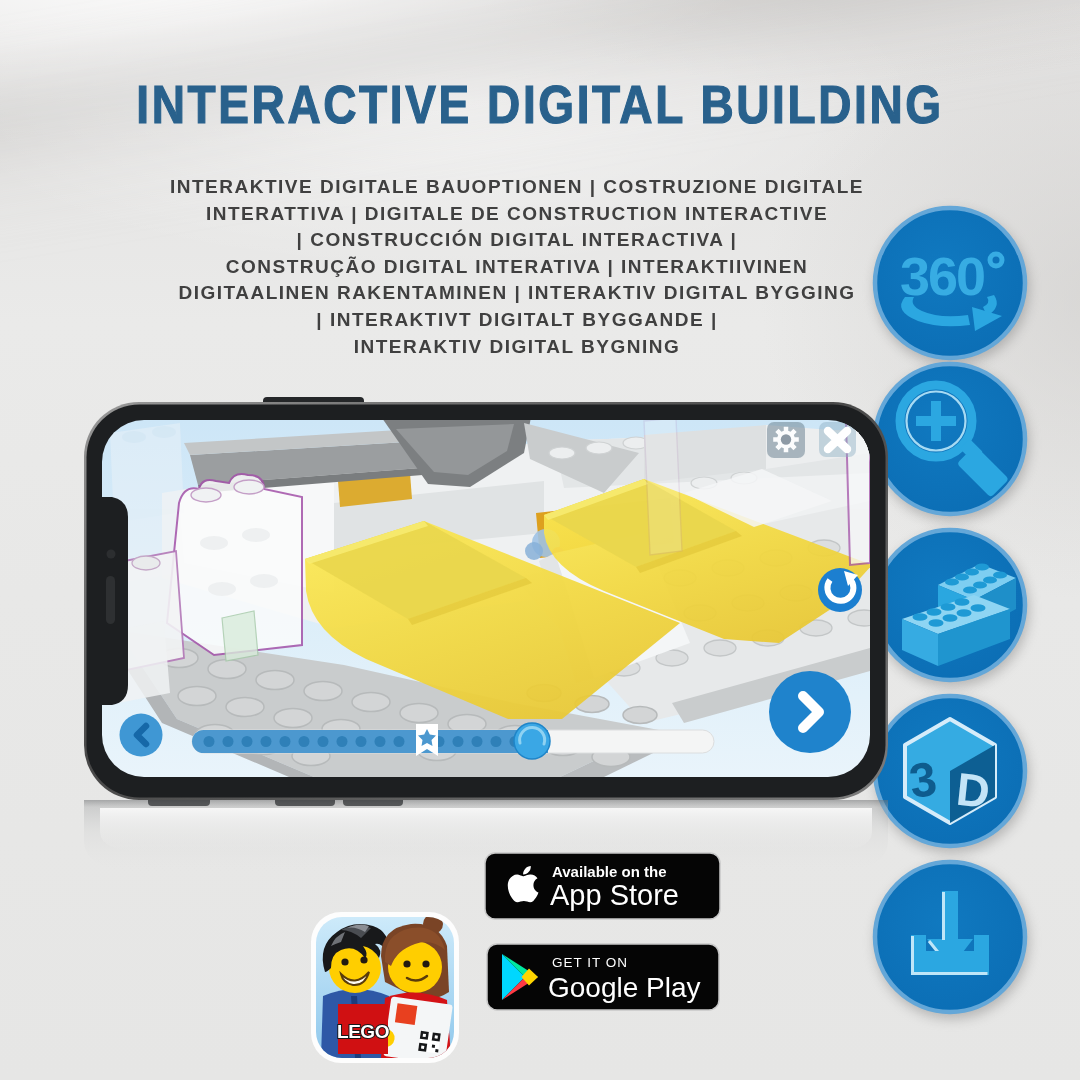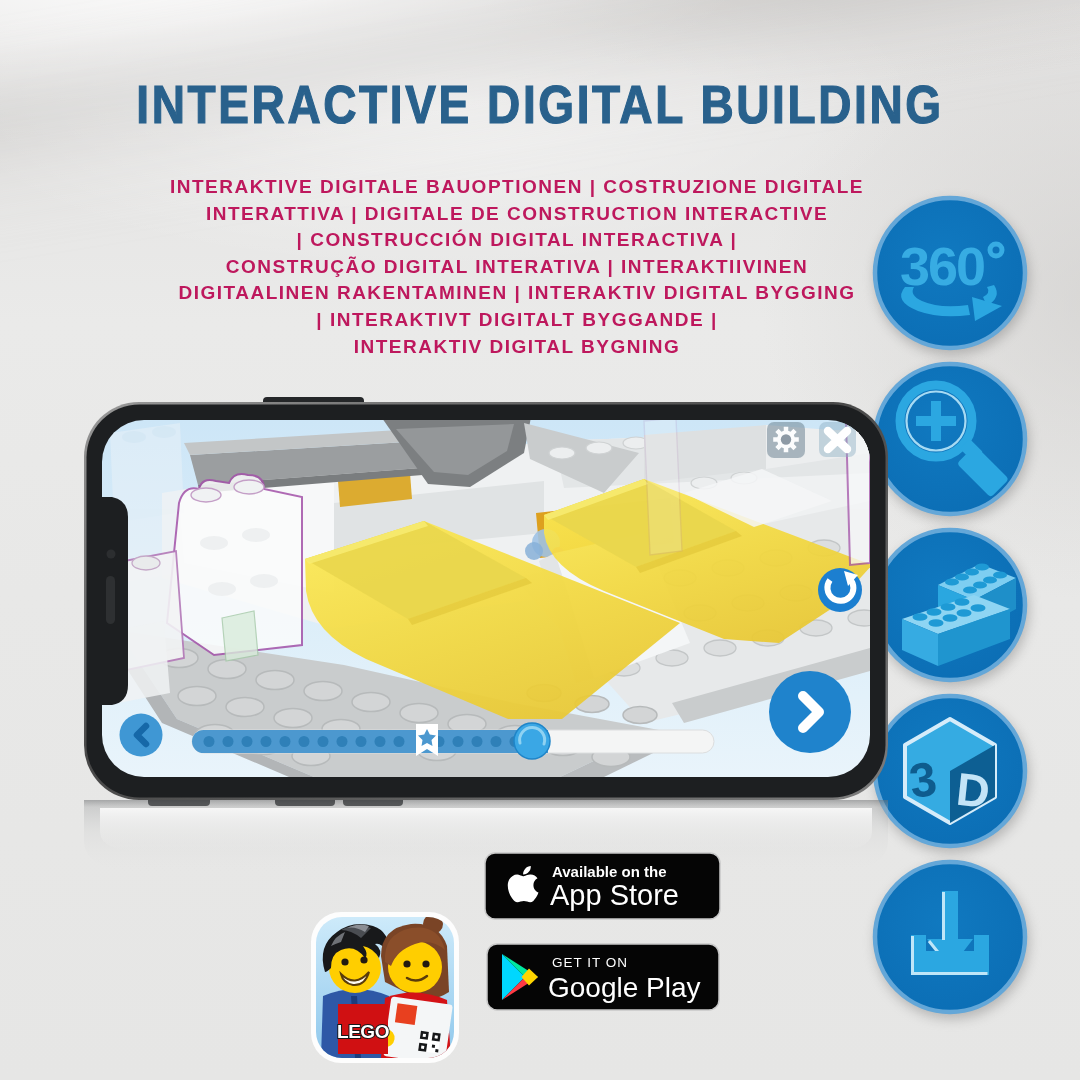--- a/index.html
+++ b/index.html
@@ -21,31 +21,31 @@
     linear-gradient(180deg,#e2e1e0 0%,#eaeae9 30%,#e8e8e7 55%,#e6e6e5 100%);"></div>
 
 <div class="abs" style="left:-80px;top:-90px;width:1300px;height:430px;transform:rotate(-9deg);transform-origin:0 0;filter:blur(16px);
   background:linear-gradient(180deg, rgba(200,198,196,0) 32%, rgba(184,182,180,0.32) 50%, rgba(214,212,210,0.12) 66%, rgba(214,212,210,0) 80%);"></div>
 
 <div class="abs" id="title" style="left:0;top:74px;width:1080px;text-align:center;
   color:#29618c;font-weight:bold;font-size:53px;letter-spacing:3px;
   transform:scaleX(0.868);-webkit-text-stroke:1.2px #29618c;">INTERACTIVE DIGITAL BUILDING</div>
 
 <div class="abs" id="subtitle" style="left:0;top:174px;width:1034px;text-align:center;
-  color:#be185d;font-weight:bold;font-size:19px;line-height:26.6px;letter-spacing:1.5px;">
+  color:#404040;font-weight:bold;font-size:19px;line-height:26.6px;letter-spacing:1.5px;">
   INTERAKTIVE DIGITALE BAUOPTIONEN | COSTRUZIONE DIGITALE<br>
   INTERATTIVA | DIGITALE DE CONSTRUCTION INTERACTIVE<br>
   | CONSTRUCCIÓN DIGITAL INTERACTIVA |<br>
   CONSTRUÇÃO DIGITAL INTERATIVA | INTERAKTIIVINEN<br>
   DIGITAALINEN RAKENTAMINEN | INTERAKTIV DIGITAL BYGGING<br>
   | INTERAKTIVT DIGITALT BYGGANDE |<br>
   INTERAKTIV DIGITAL BYGNING
 </div>
 
-<div class="abs" id="icon360" style="left:872px;top:195px;">
+<div class="abs" id="icon360" style="left:872px;top:205px;">
 <svg width="156" height="156" viewBox="0 0 156 156">
   <defs>
     <radialGradient id="cg1" cx="45%" cy="40%" r="70%">
       <stop offset="0%" stop-color="#1079c0"></stop>
           <stop offset="100%" stop-color="#0b6db4"></stop>
     </radialGradient>
   </defs>
   <circle cx="78" cy="78" r="75" fill="url(#cg1)" stroke="#64a7d8" stroke-width="4.5"></circle>
   <path d="M33 92 Q21 106 46 116 Q68 124 98 120 L96 110 Q68 114 50 106 Q37 100 42 92 Z" fill="#2ba7e1"></path>
   <path d="M122 90 Q130 102 115 111 L111 102 Q119 98 115 92 Z" fill="#2ba7e1"></path>

